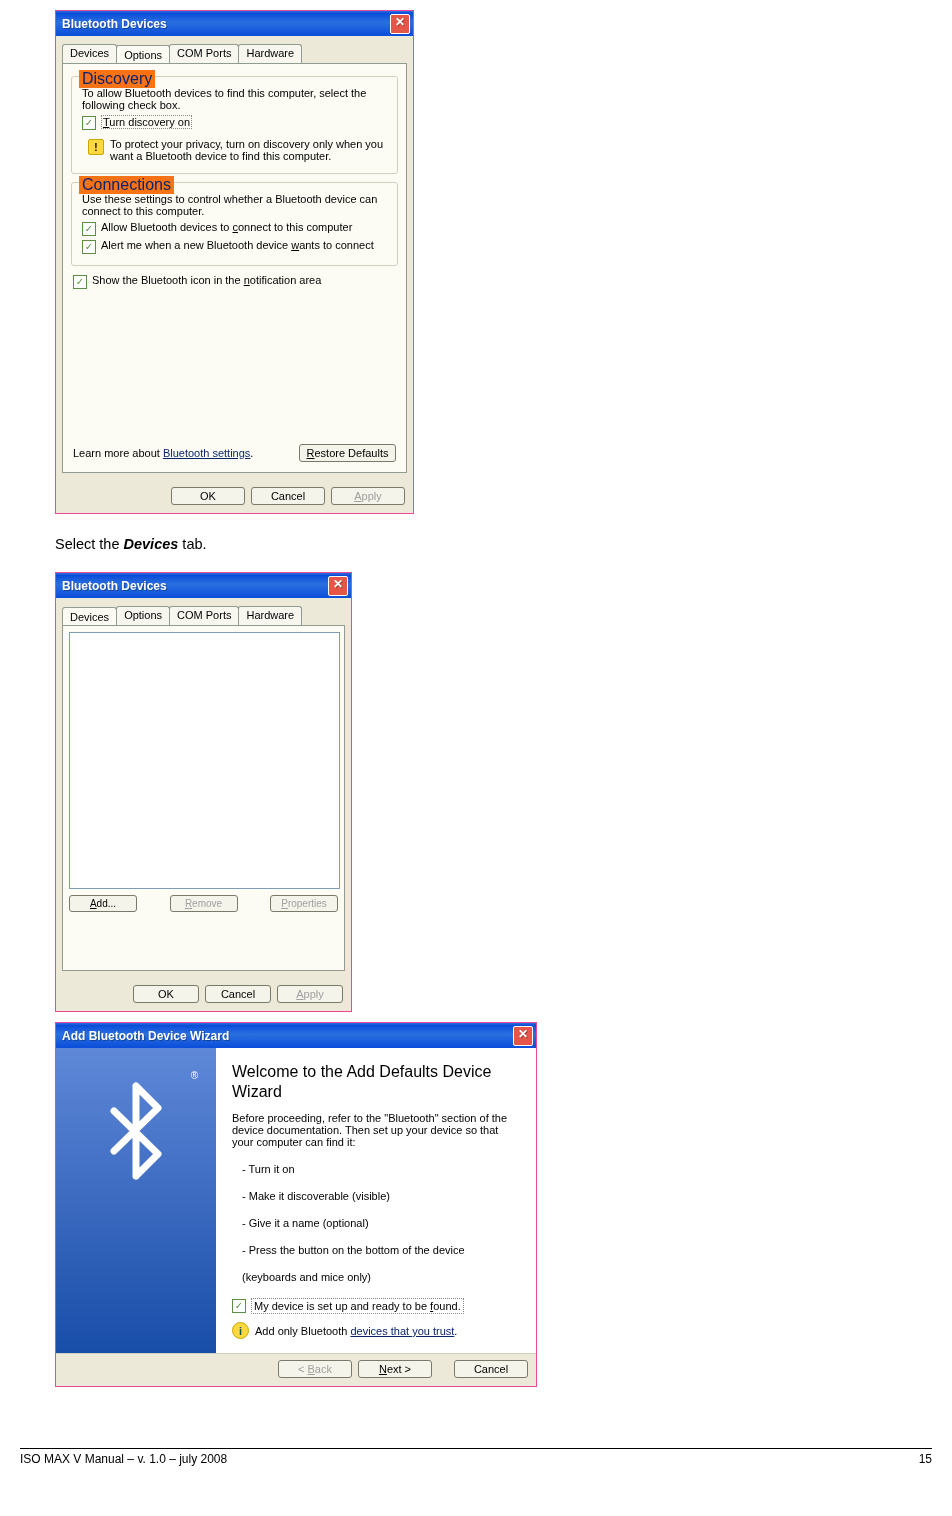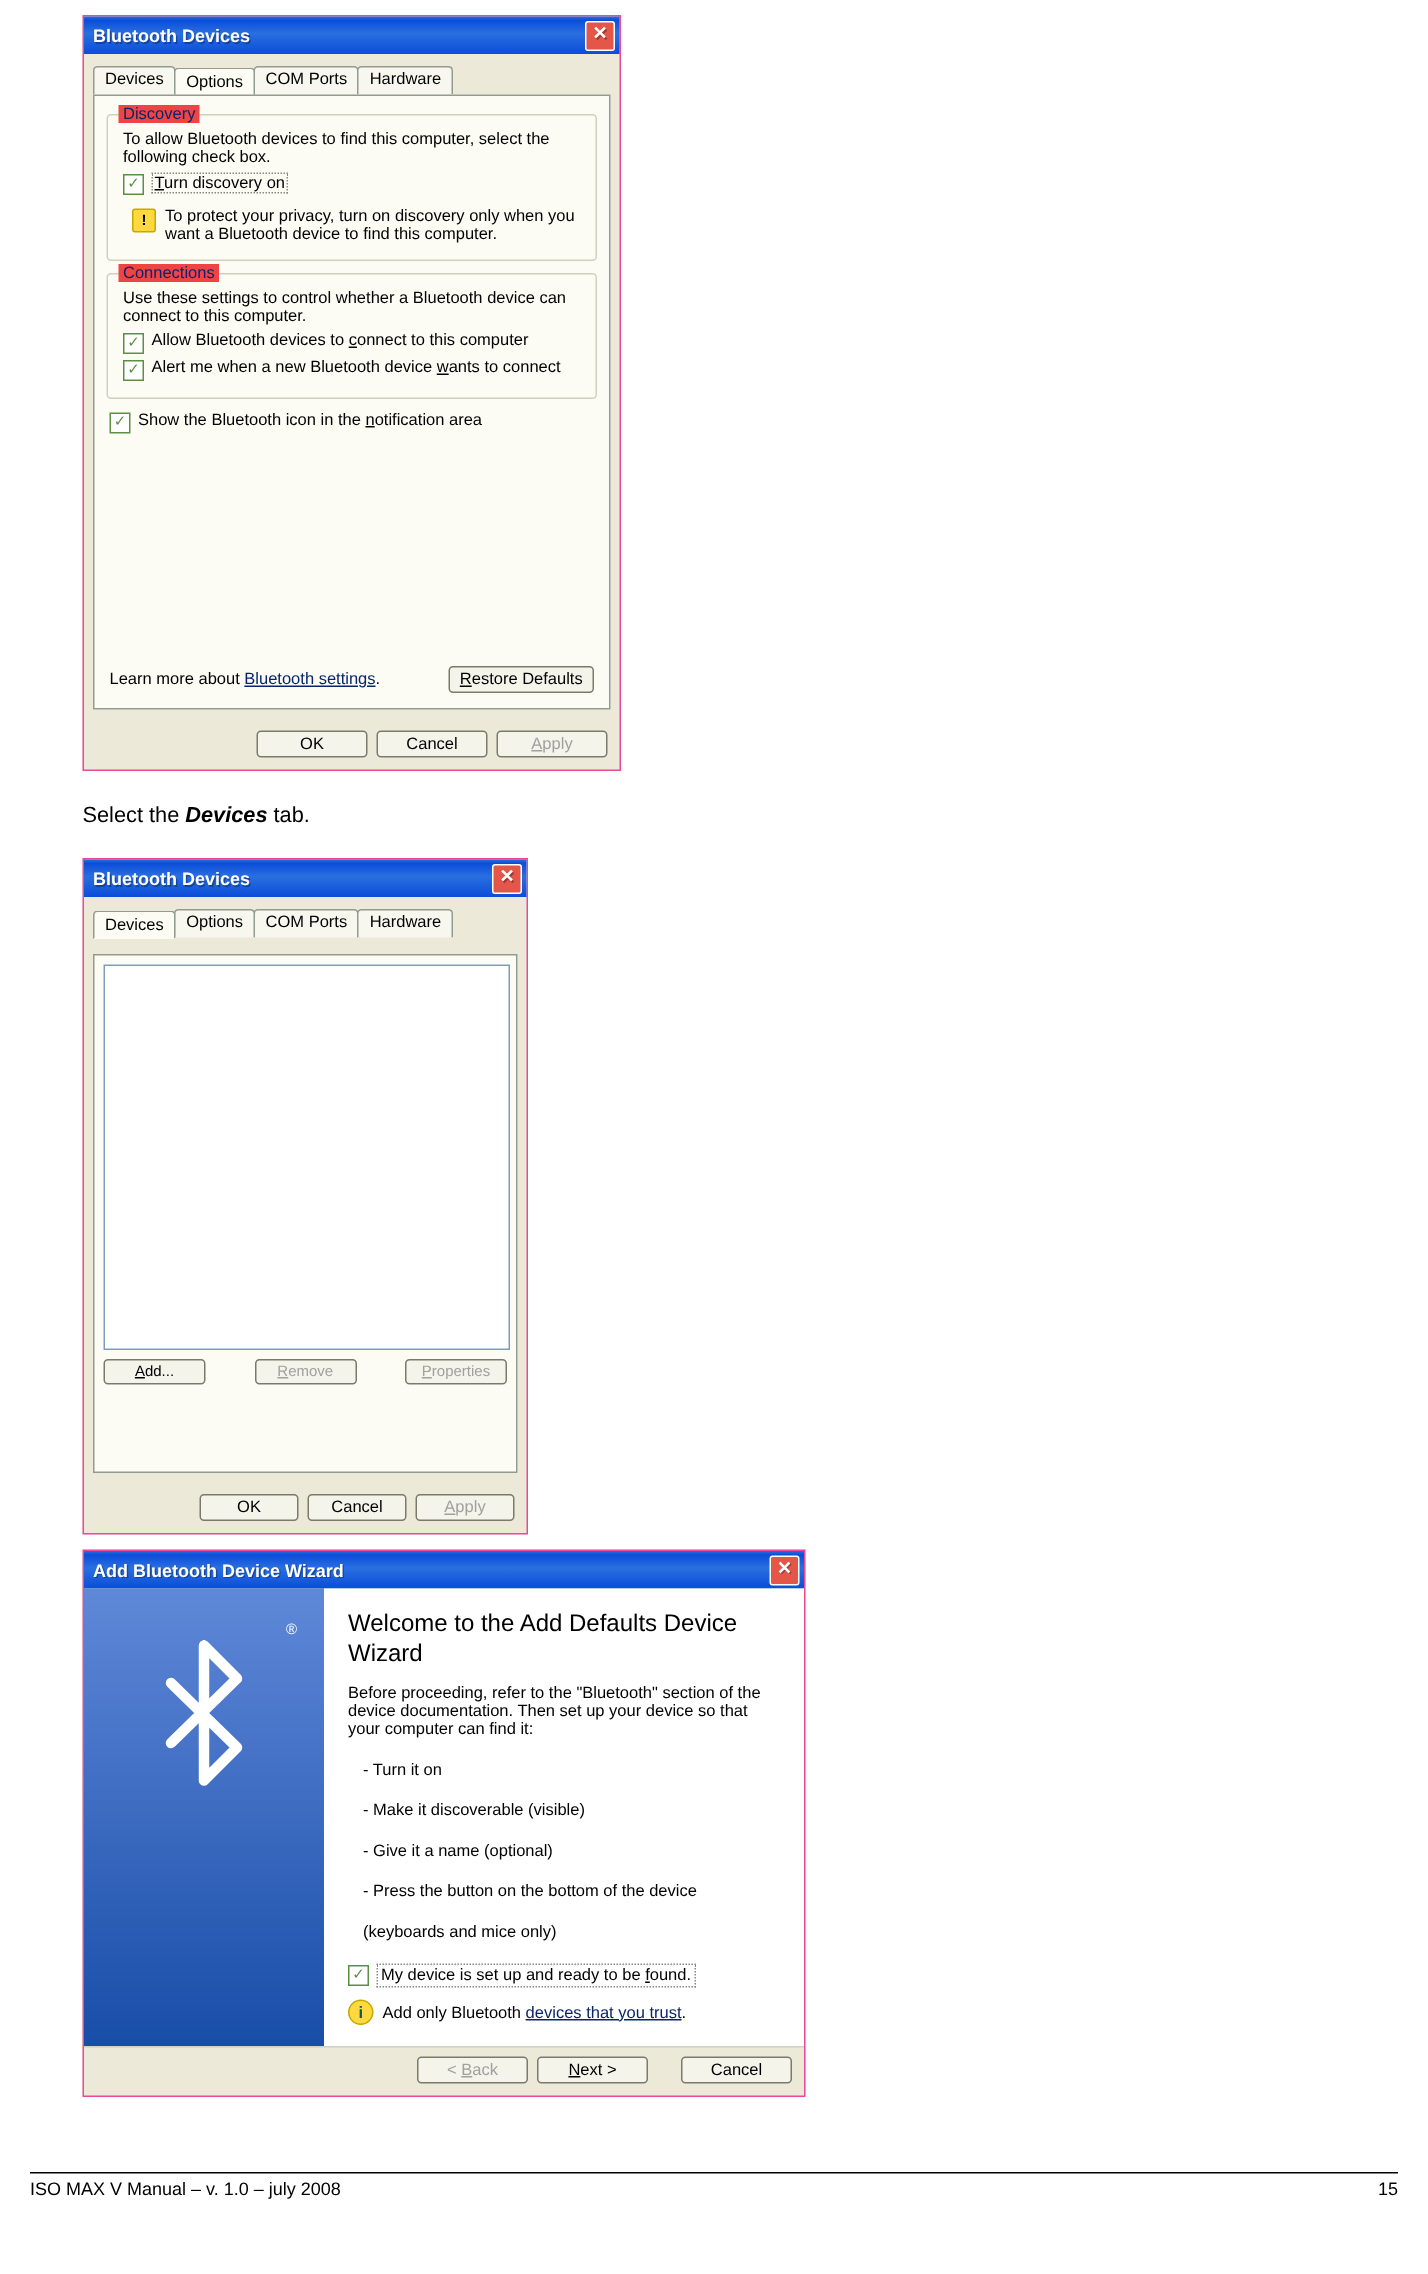--- a/index.html
+++ b/index.html
@@ -101,24 +101,24 @@
   .groupbox {
     border: 1px solid #D0D0BF;
     border-radius: 3px;
     padding: 10px 10px 8px 10px;
     margin: 4px 0 8px 0;
     position: relative;
   }
   .groupbox .legend {
     position: absolute;
     top: -7px; left: 7px;
-    background: #ef4444;
+    background: #f97316;
     padding: 0 3px;
     color: #0A246A;
-    font-size: 11px;
+    font-size: 16px;
   }
   .cb-row { display:flex; align-items:flex-start; margin: 3px 0; }
   .cb {
     width:12px; height:12px;
     border:1px solid #5B8F43;
     background:#fff;
     margin-right:5px; margin-top:1px;
     display:flex; align-items:center; justify-content:center;
     color:#5B8F43; font-size:10px; line-height:10px;
   }
@@ -134,21 +134,21 @@
   }
   .link { color:#0A246A; text-decoration:underline; }
 
   
   .win1 { width: 357px; }
   .win1 .tab-panel { height: 392px; position:relative; }
   .w1-bottom-row { position:absolute; bottom:10px; left:10px; right:10px; display:flex; justify-content:space-between; align-items:center; }
 
   
   .win2 { width: 295px; }
-  .win2 .tab-panel { height: 332px; padding:6px; position:relative;margin-top:11px; }
+  .win2 .tab-panel { height: 332px; padding:6px; position:relative; }
   .win2-list { border:1px solid #7F9DB9; background:#fff; width:100%; height:255px; }
   .win2-btns { display:flex; justify-content:space-between; margin-top:6px; }
   .win2-btns .xp-button { width:66px; font-size:10px; }
 
   
   .win3 { width: 480px; }
   .wiz-body { display:flex; height: 305px; }
   .wiz-side {
     width: 160px;
     background: linear-gradient(to bottom, #5f88d8 0%, #184da8 100%);

